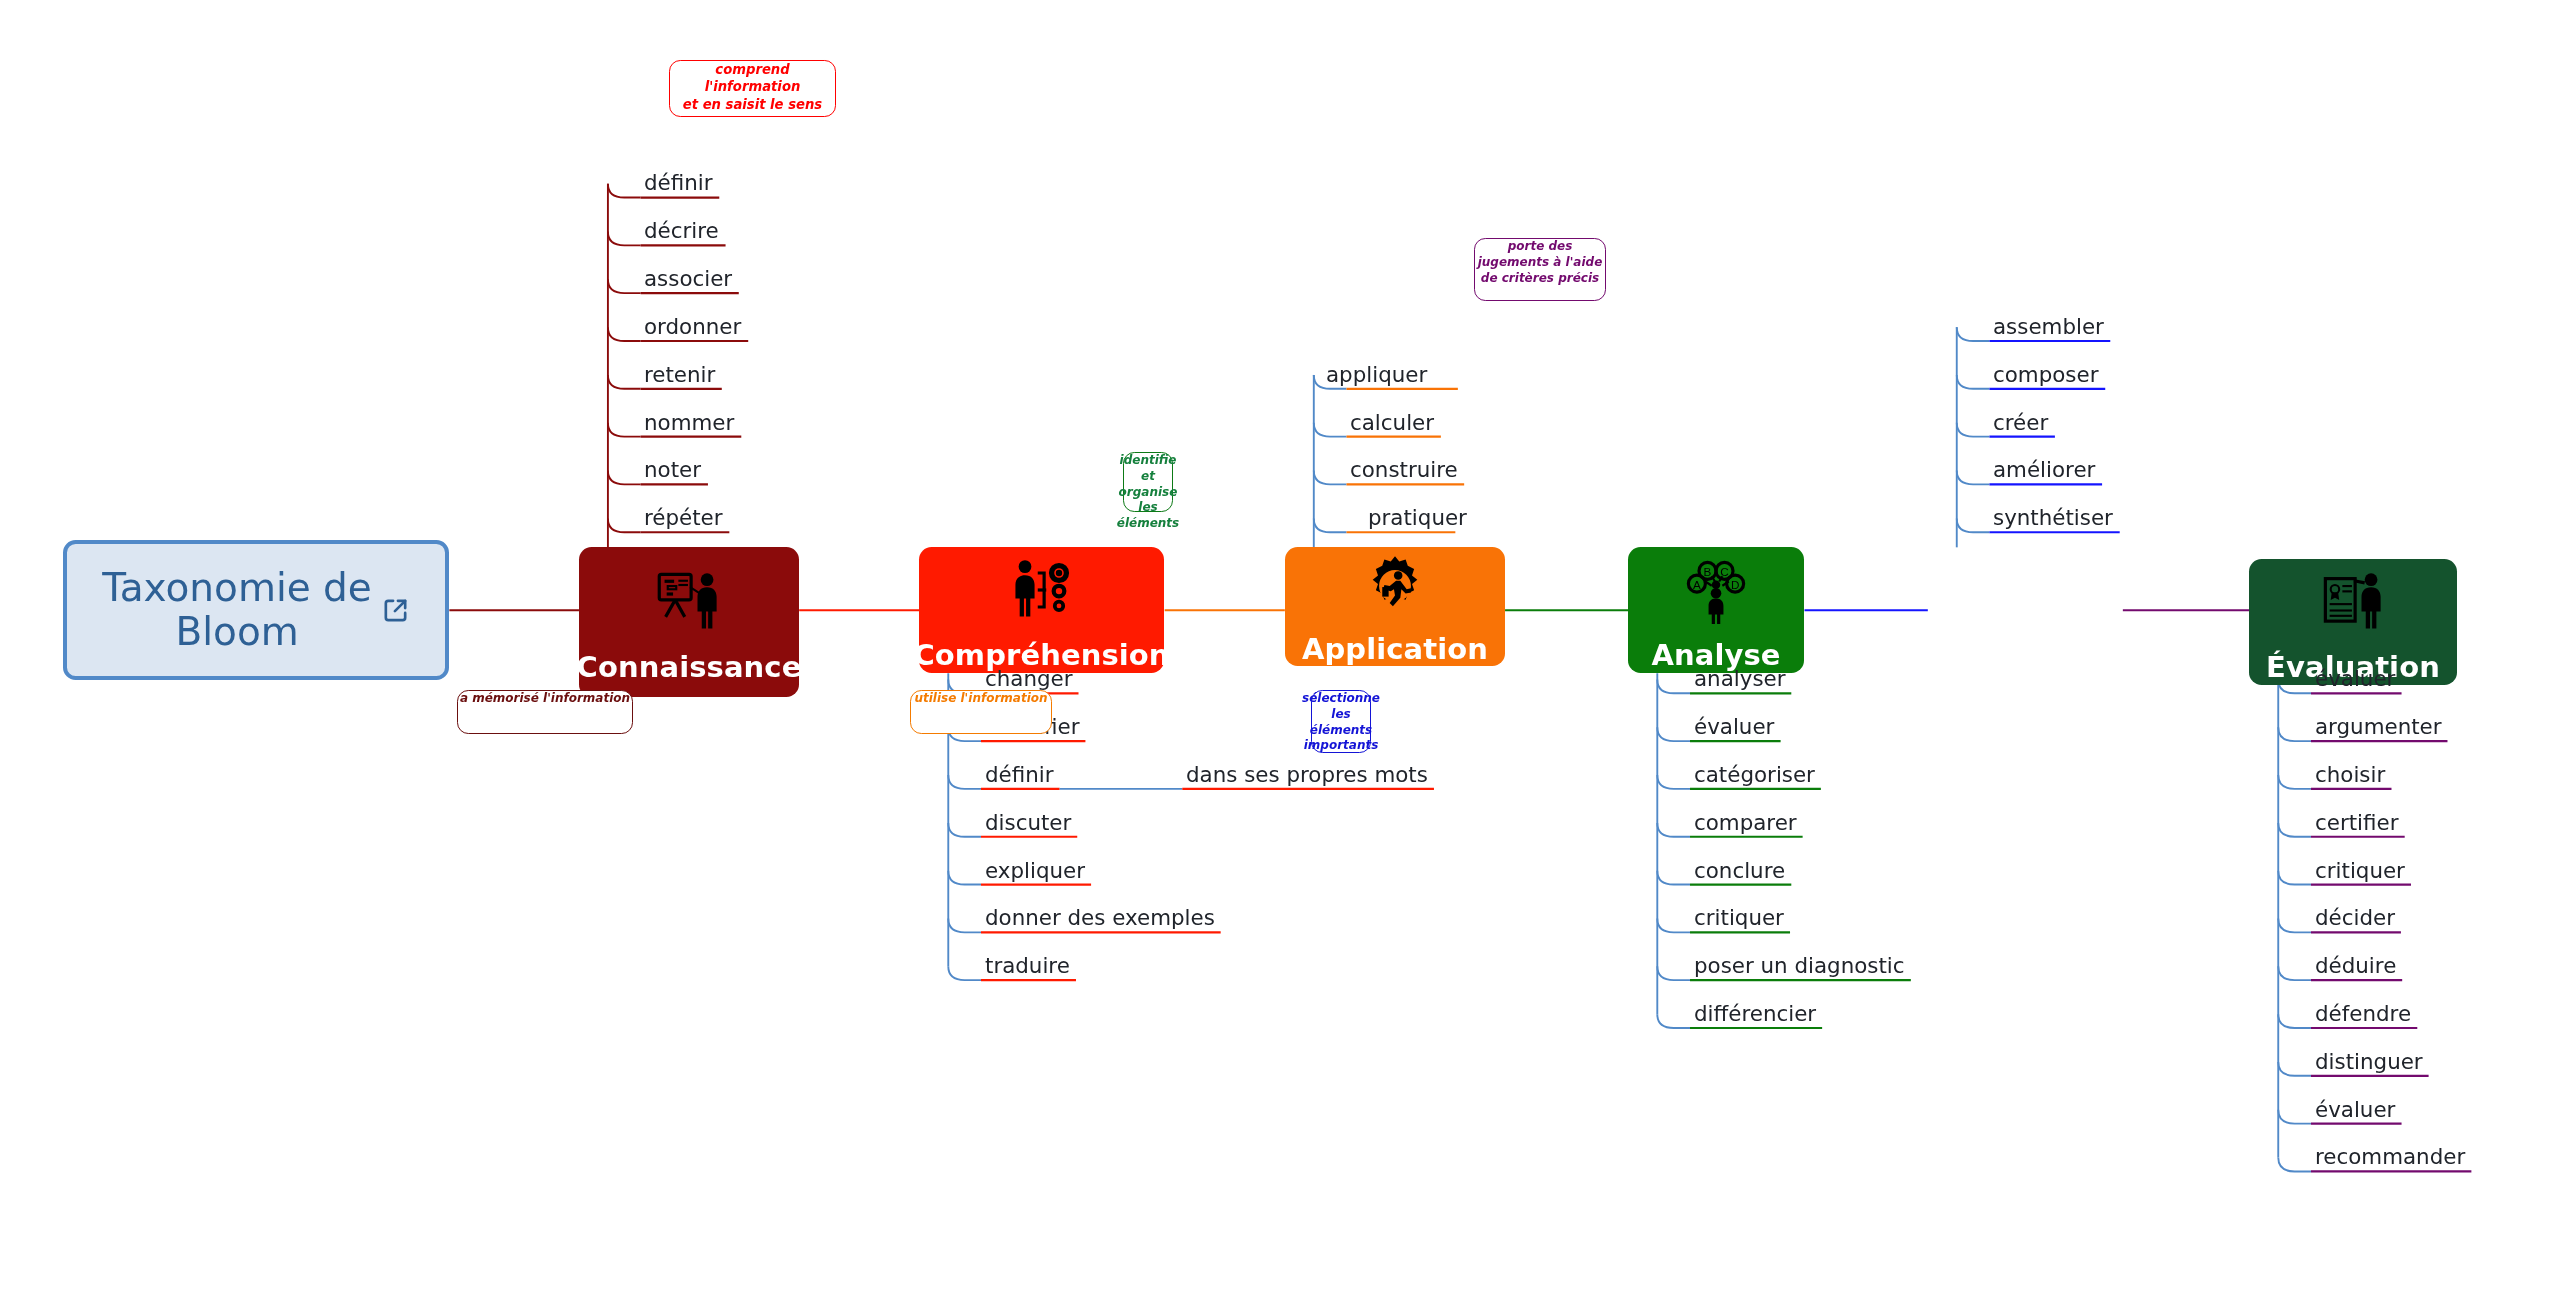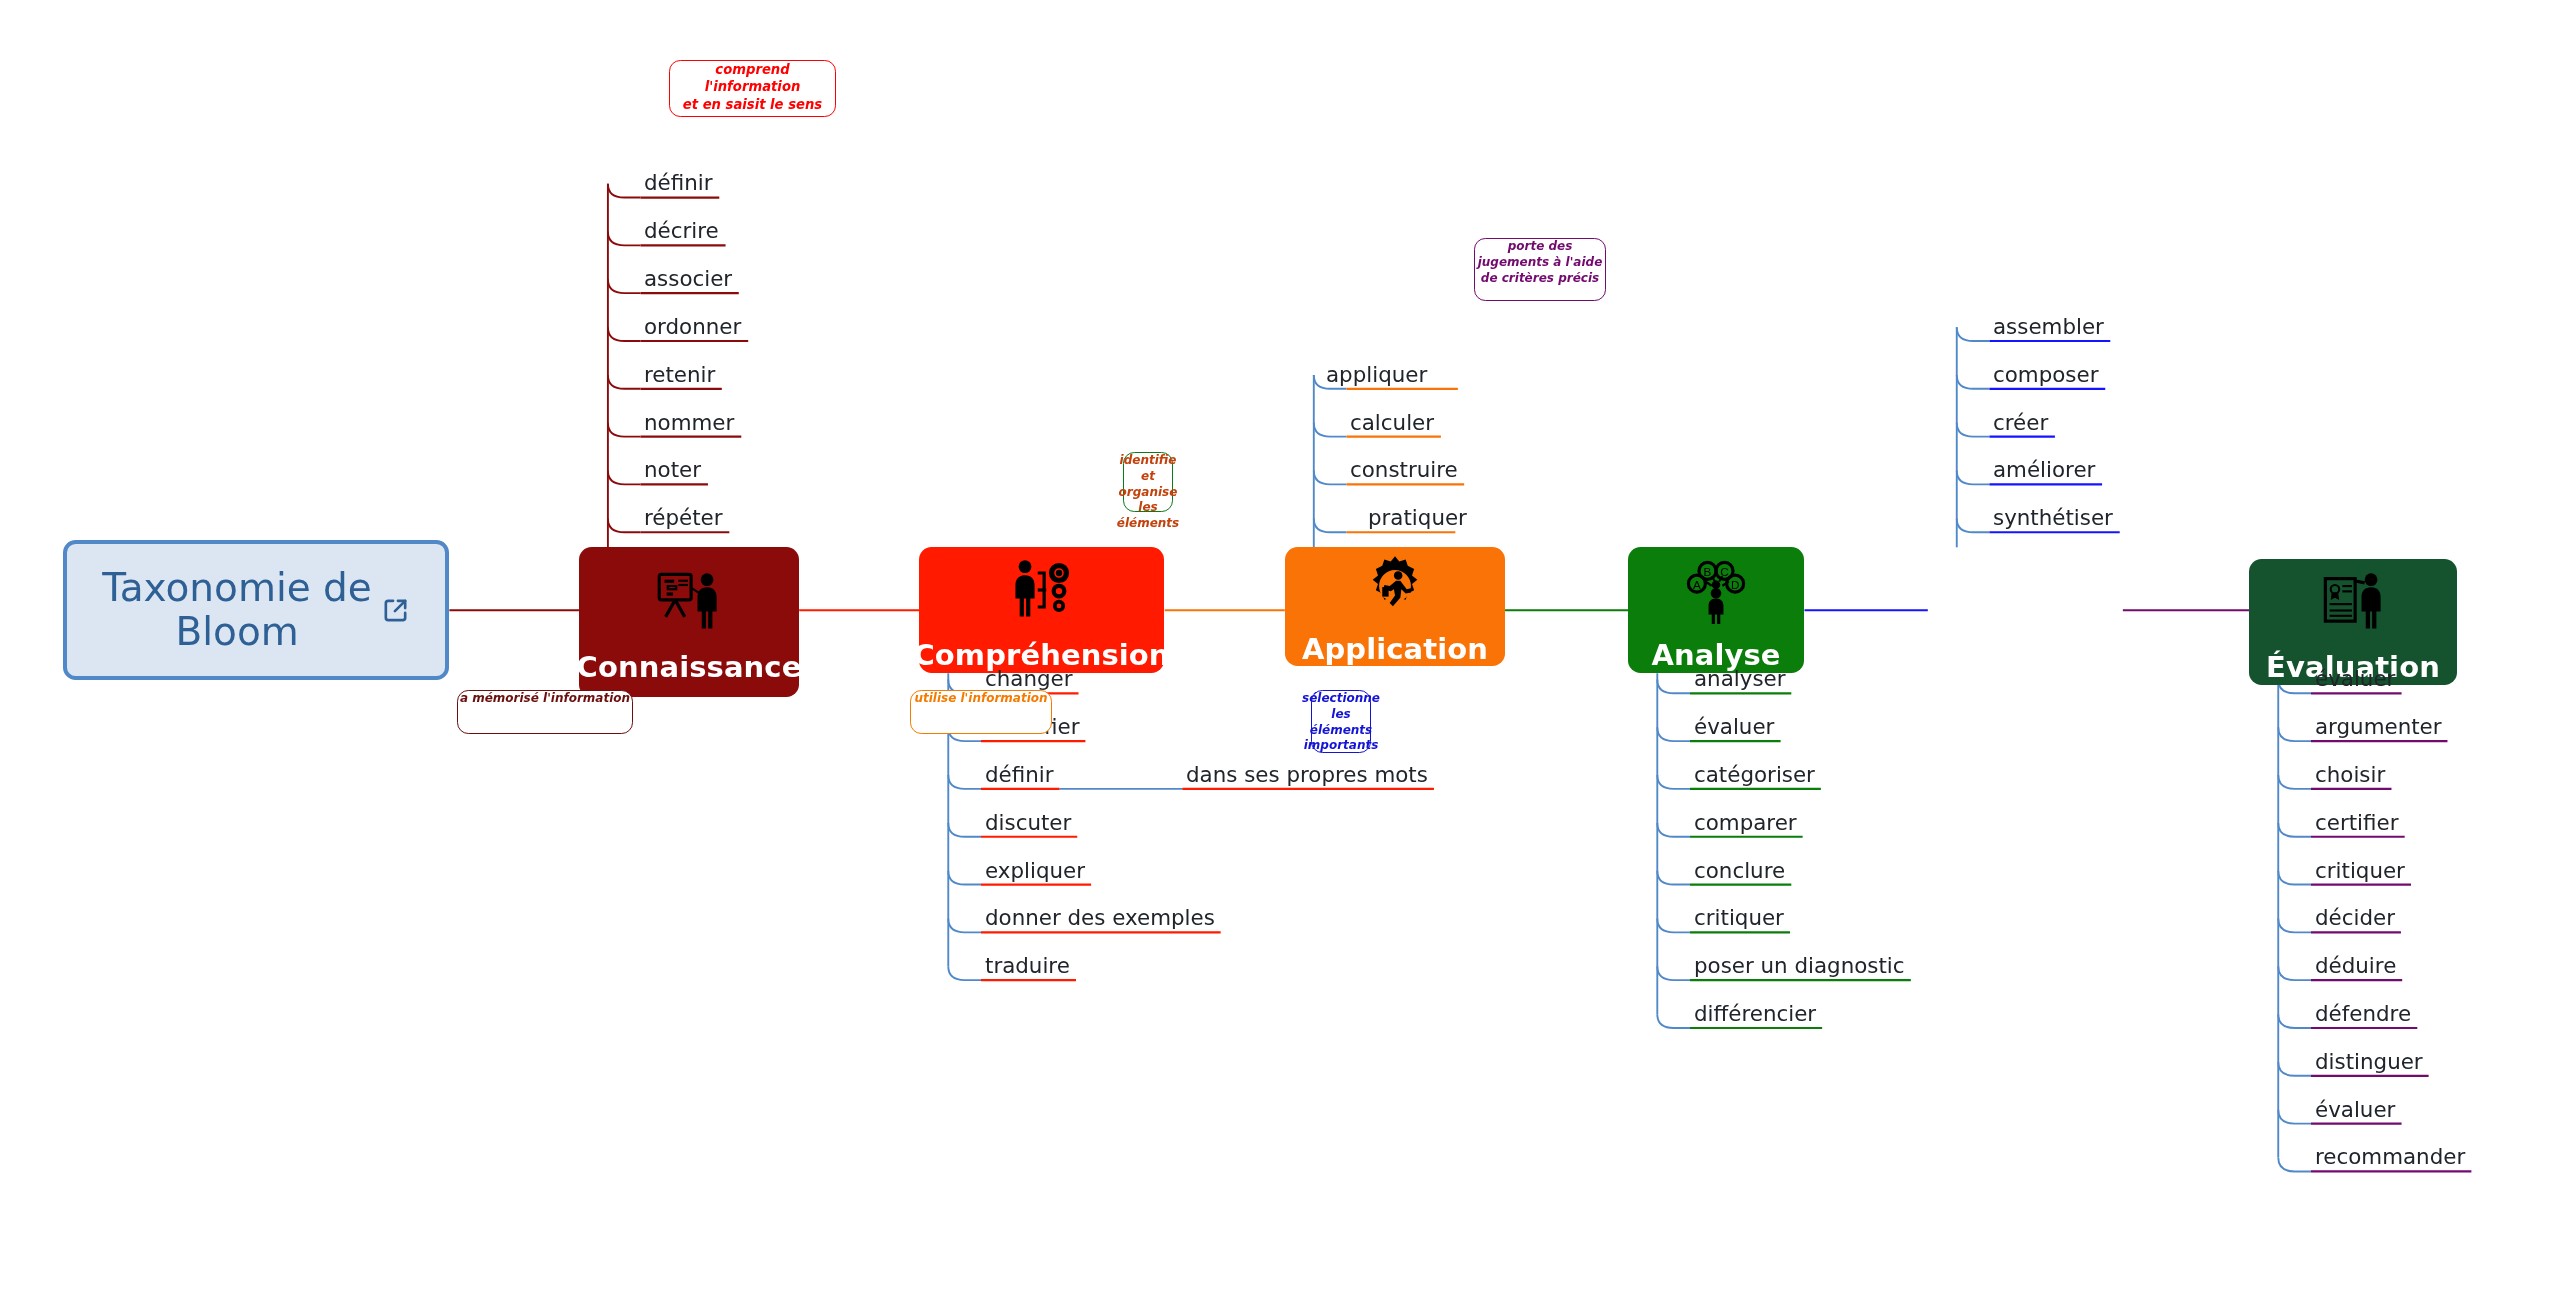--- a/index.html
+++ b/index.html
@@ -298,21 +298,21 @@
         <div>
           <div>comprend l'information</div>
           <div>et en saisit le sens</div>
         </div>
       </div>
       <div class="callout" style="left: 457px; top: 690px; width: 176px; height: 44px; border: 1.9px solid rgb(107, 15, 15); color: rgb(107, 15, 15); font-size: 12px;">
         <div>
           <div>a mémorisé l'information</div>
         </div>
       </div>
-      <div class="callout" style="left: 1123px; top: 452px; width: 50px; height: 60px; border: 1.9px solid rgb(13, 122, 22); color: #c2410c; font-size: 12px;">
+      <div class="callout" style="left: 1123px; top: 452px; width: 50px; height: 60px; border: 1.9px solid rgb(13, 122, 22); color: #15803d; font-size: 12px;">
         <div>
           <div>identifie et</div>
           <div>organise les</div>
           <div>éléments</div>
         </div>
       </div>
       <div class="callout" style="left: 910px; top: 690px; width: 142px; height: 44px; border: 1.9px solid rgb(244, 123, 0); color: rgb(244, 123, 0); font-size: 12px;">
         <div>
           <div>utilise l'information</div>
         </div>

